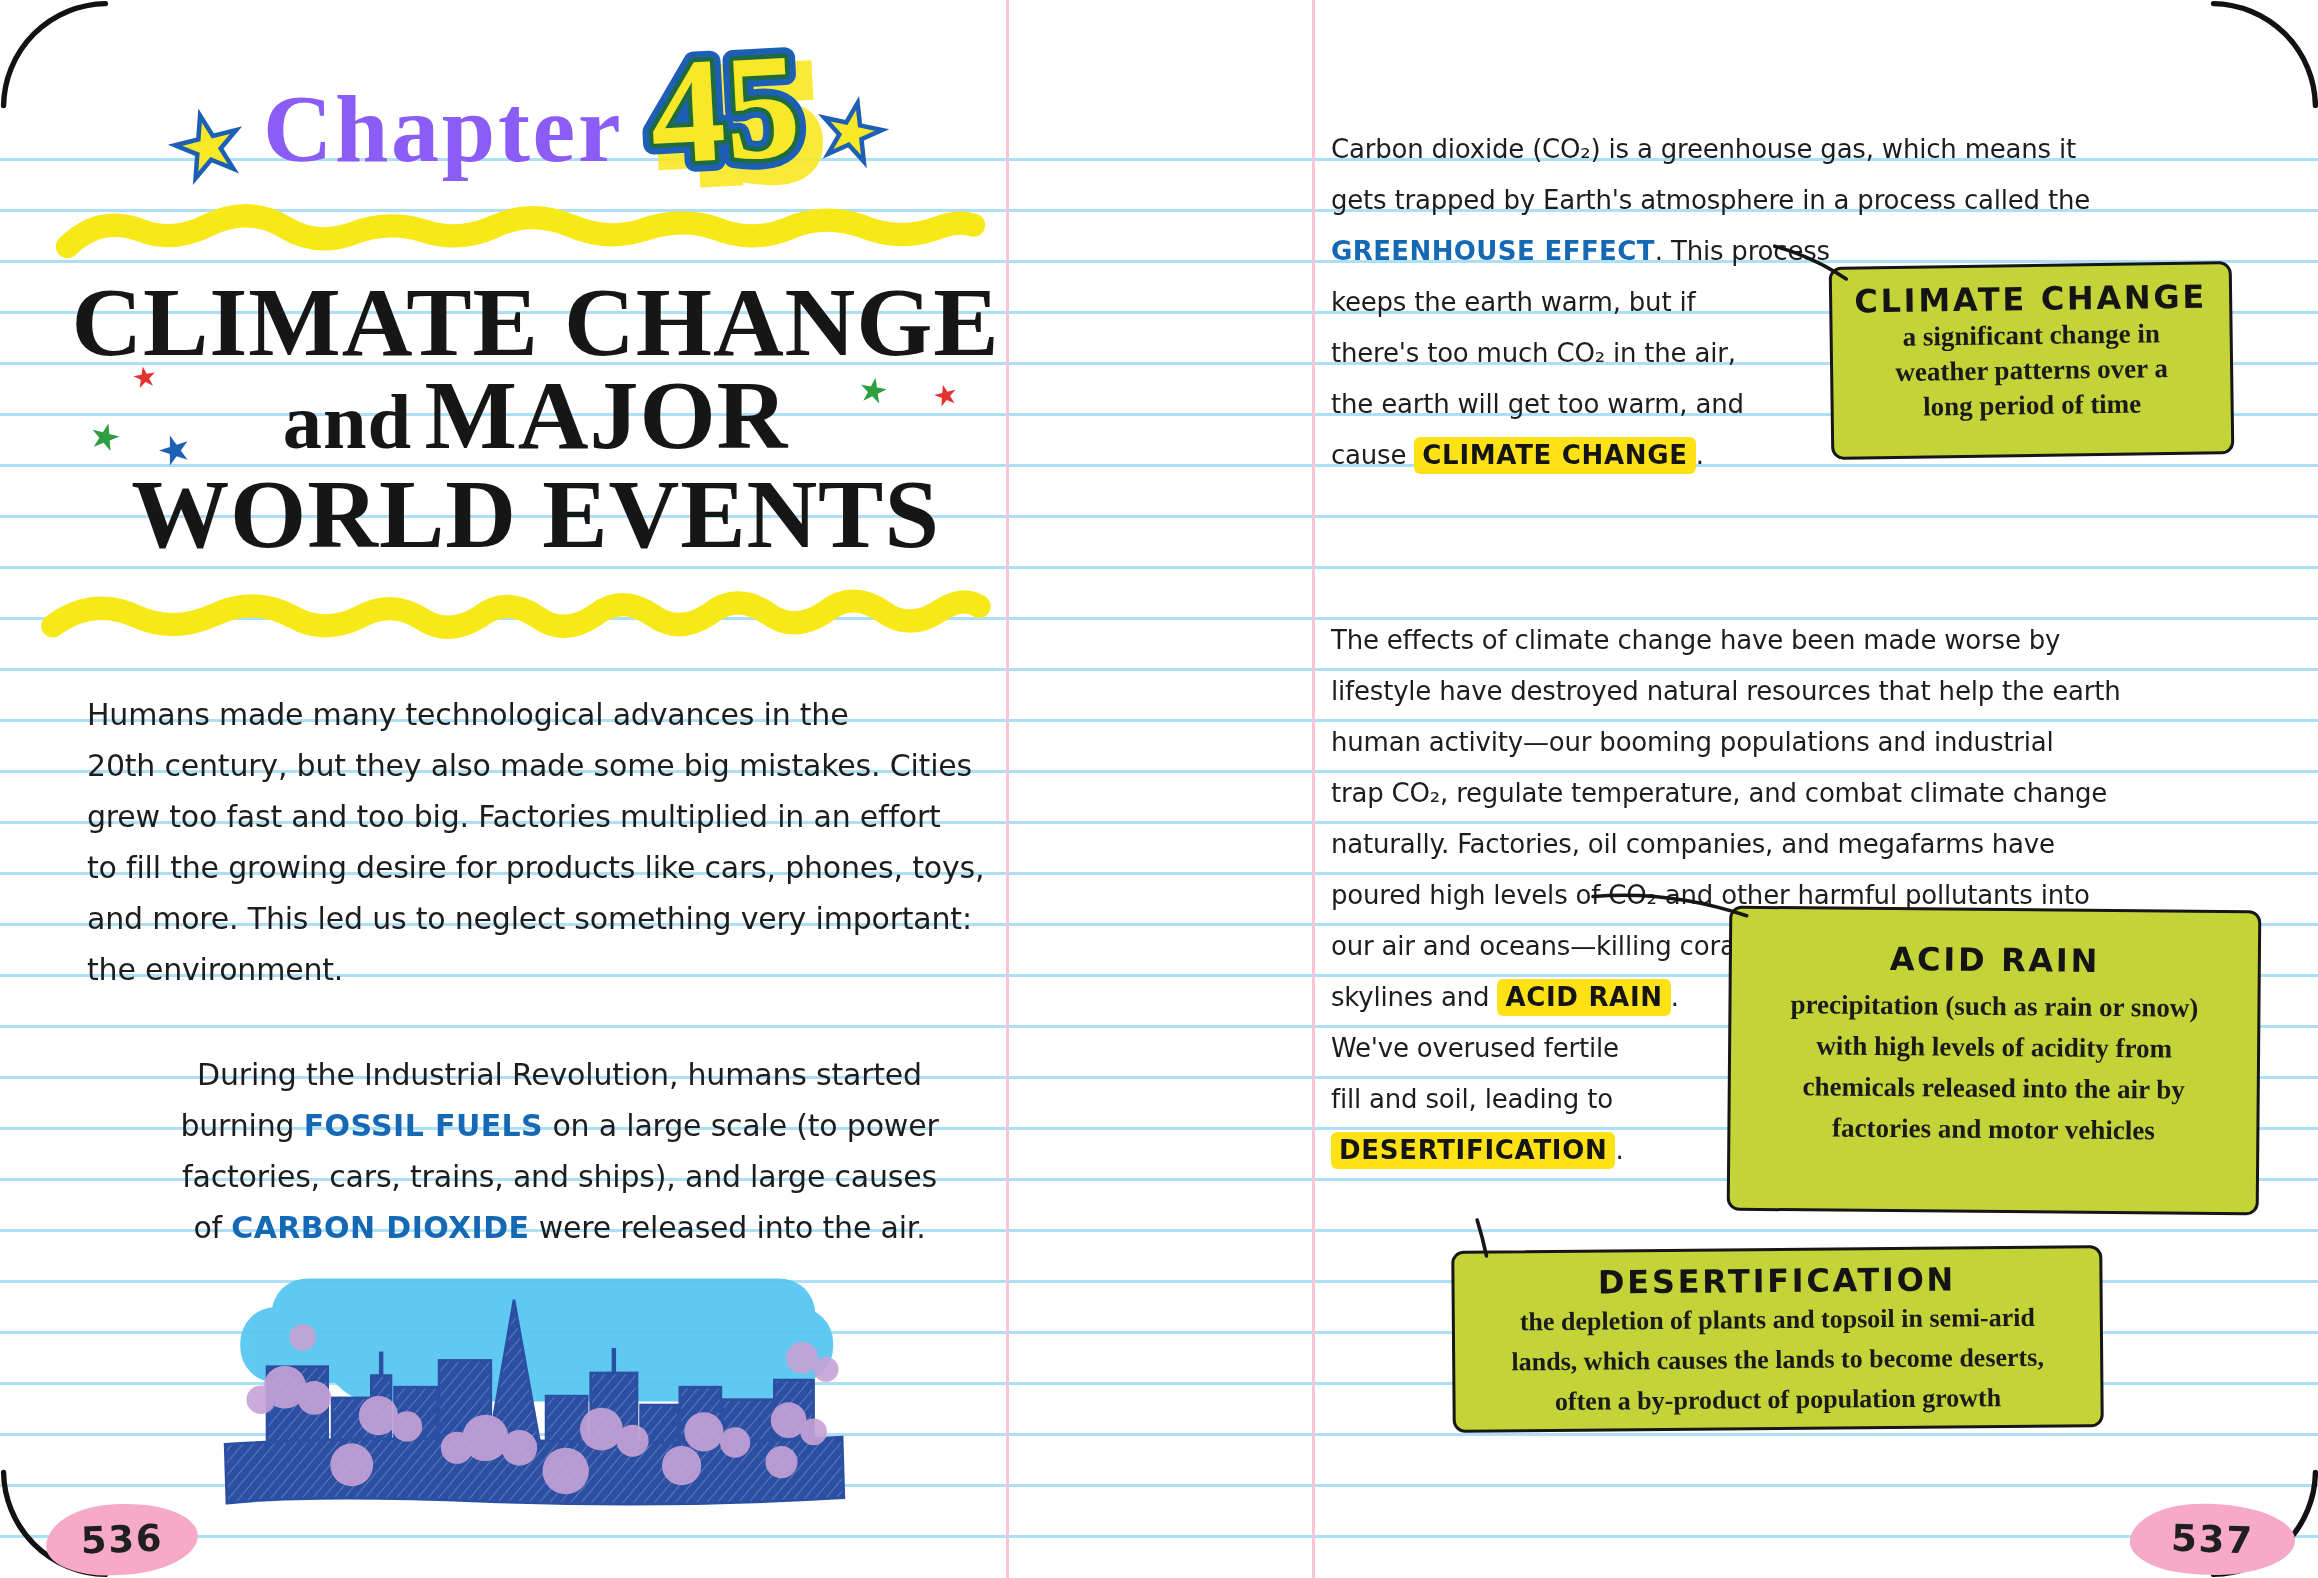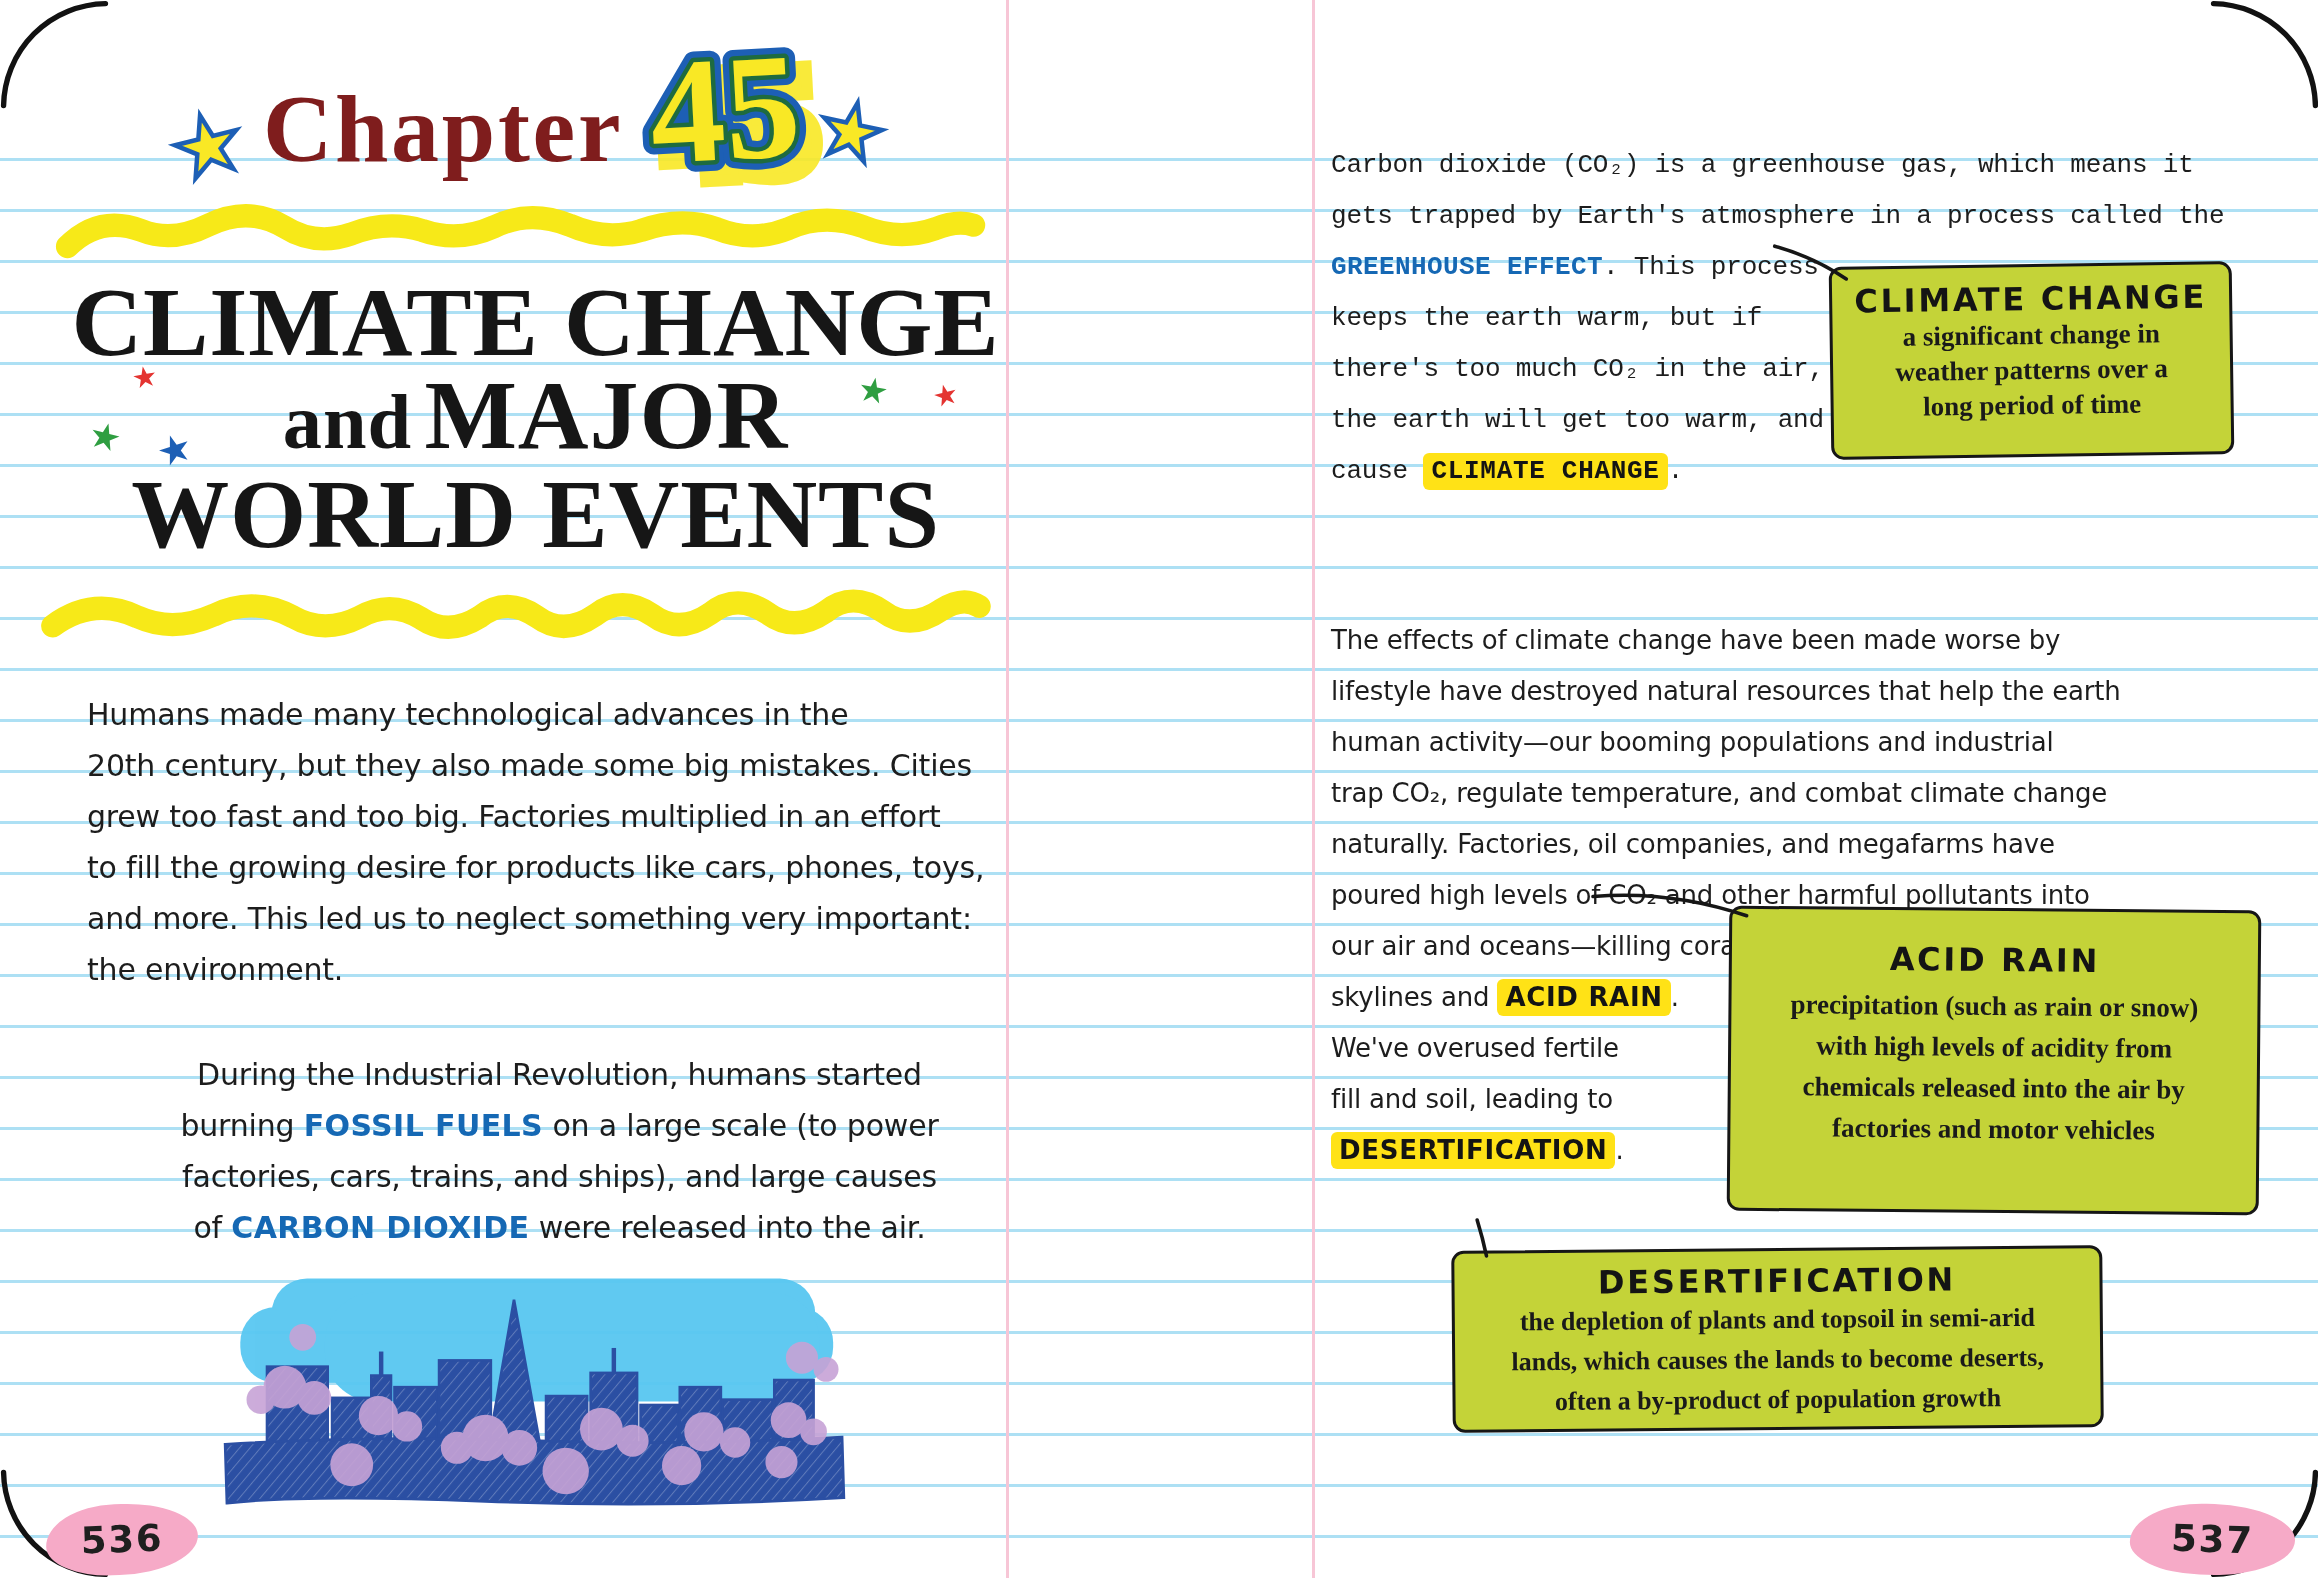--- a/index.html
+++ b/index.html
@@ -16,21 +16,21 @@
   .vline{position:absolute; top:0; bottom:0; width:2.7px; background:#f7c6d6;}
   .corner{position:absolute; width:143px; height:143px;}
   .corner path{stroke:#121212; stroke-width:6; fill:none; stroke-linecap:round;}
   .tl{white-space:nowrap;}
 
   
   .star{position:absolute; line-height:1; font-family:"DejaVu Sans",sans-serif;}
   .star-big{color:#f9e825; -webkit-text-stroke:4.5px #1d5fb5; text-shadow:0 0 1.8px #1d5fb5;}
   .chapter-word{
     position:absolute; left:263px; top:73px; font-family:"Liberation Serif",serif;
-    font-weight:bold; font-size:96px; color:#7f1d1d; letter-spacing:2.7px;
+    font-weight:bold; font-size:96px; color:#8b5cf6; letter-spacing:2.7px;
   }
   .chapter-num{position:absolute; left:614px; top:30px;}
   .squiggle{position:absolute;}
   .squiggle path{stroke:#f7e918; stroke-width:26; fill:none; stroke-linecap:round;}
   .main-title{
     position:absolute; left:36px; top:276px; width:999px; text-align:center;
     font-family:"Liberation Serif",serif; font-weight:bold; color:#161616;
     font-size:98px; line-height:93px; letter-spacing:0.9px;
   }
   .and-word{font-size:0.8em; margin-right:12.5px;}
@@ -196,21 +196,21 @@
         <circle cx="390" cy="222" r="26"></circle>
         <circle cx="520" cy="216" r="22"></circle>
         <circle cx="632" cy="212" r="18"></circle>
     </g>
   </svg>
 
   <div class="pagenum-blob" style="left:46px; top:1504px; width:152px; height:71px;">
     <span class="pagenum">536</span>
   </div>
 
-  <div class="para right-body" style="top:140px;font-family:Liberation Mono, monospace;">
+  <div class="para right-body" style="top:124px;">
       <div class="tl"><span>Carbon dioxide (CO₂) is a greenhouse gas, which means it</span></div>
       <div class="tl"><span>gets trapped by Earth's atmosphere in a process called the</span></div>
       <div class="tl"><span class="blue">GREENHOUSE EFFECT</span><span>. This process</span></div>
       <div class="tl"><span>keeps the earth warm, but if</span></div>
       <div class="tl"><span>there's too much CO₂ in the air,</span></div>
       <div class="tl"><span>the earth will get too warm, and</span></div>
       <div class="tl"><span>cause </span><span class="mark">CLIMATE CHANGE</span><span>.</span></div>
     </div>
 
   <div class="para right-body" style="top:615px;">

